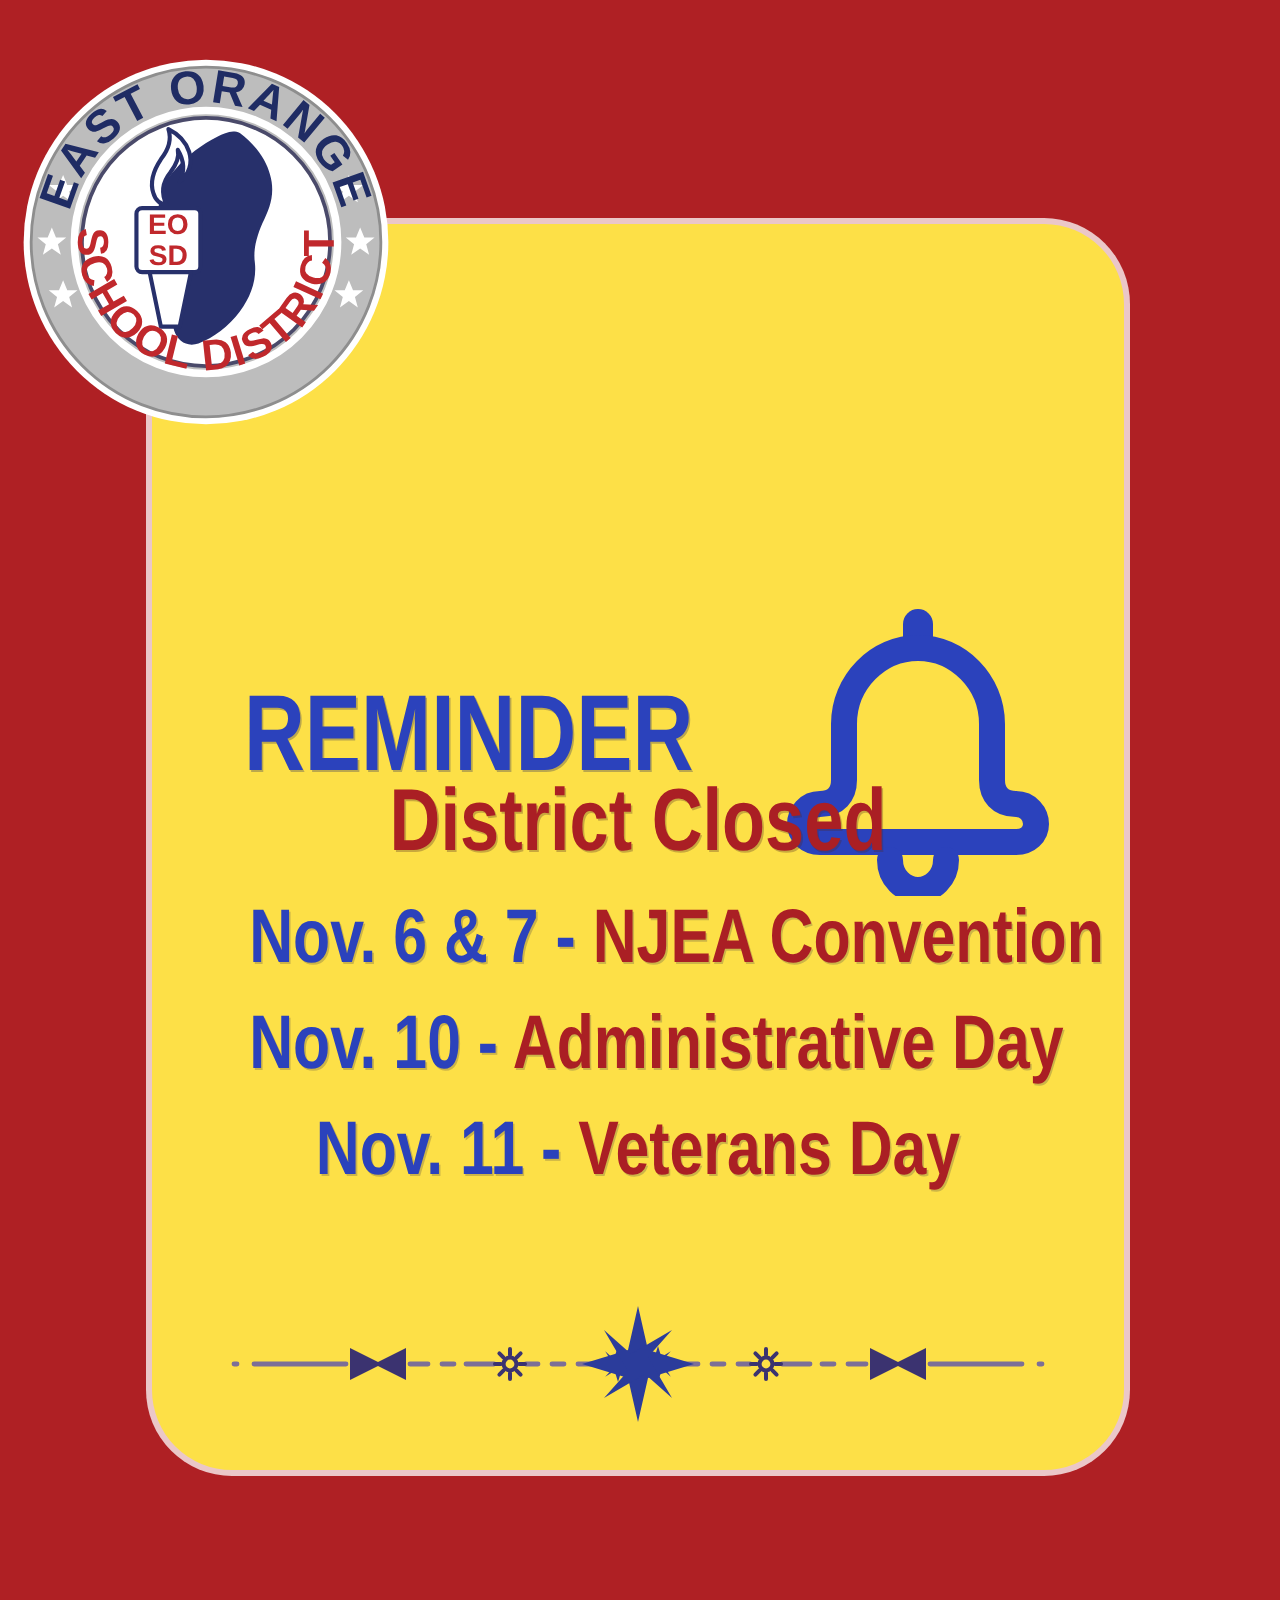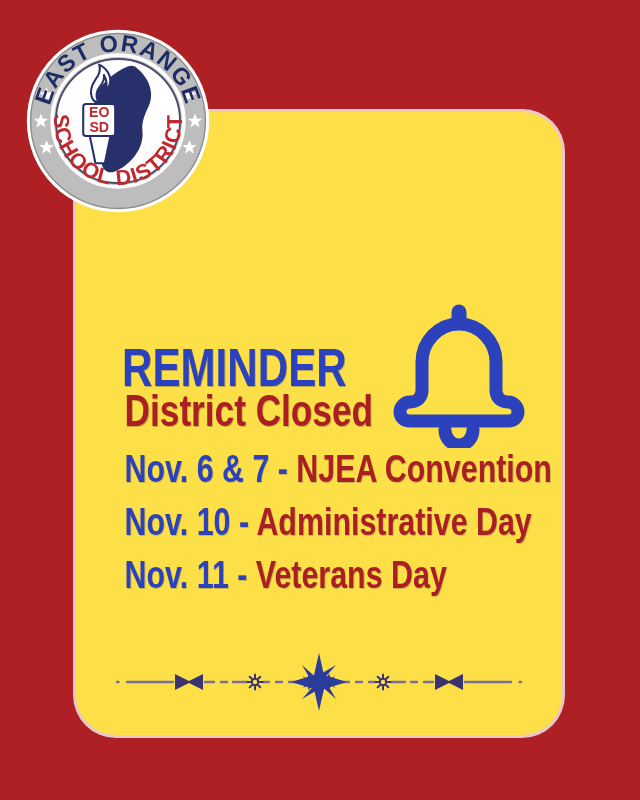--- a/index.html
+++ b/index.html
@@ -29,21 +29,21 @@
     width: 486px;
     height: 623px;
     background: #fde047;
     border-radius: 40px;
     box-shadow: 0 0 0 3px rgba(255,255,255,0.75);
   }
 
   
   #logo {
     position: absolute;
-    left: 24px;
+    left: 9px;
     top: 27px;
     width: 188px;
     height: 188px;
   }
   #logo svg { display: block; width: 188px; height: 188px; }
 
   
   #header-row {
     position: absolute;
     left: 0;
@@ -74,20 +74,21 @@
     height: 150px;
   }
   #bell-wrap svg { display: block; width: 170px; height: 150px; }
 
   
   #closed-block {
     position: absolute;
     left: 0;
     top: 274px;
     width: 486px;
+    text-align: center;
   }
   .cond {
     font-family: "Liberation Sans Narrow", "Liberation Sans", sans-serif;
     font-weight: bold;
     white-space: nowrap;
     display: block;
   }
   #district-closed {
     font-size: 44px;
     line-height: 50px;

